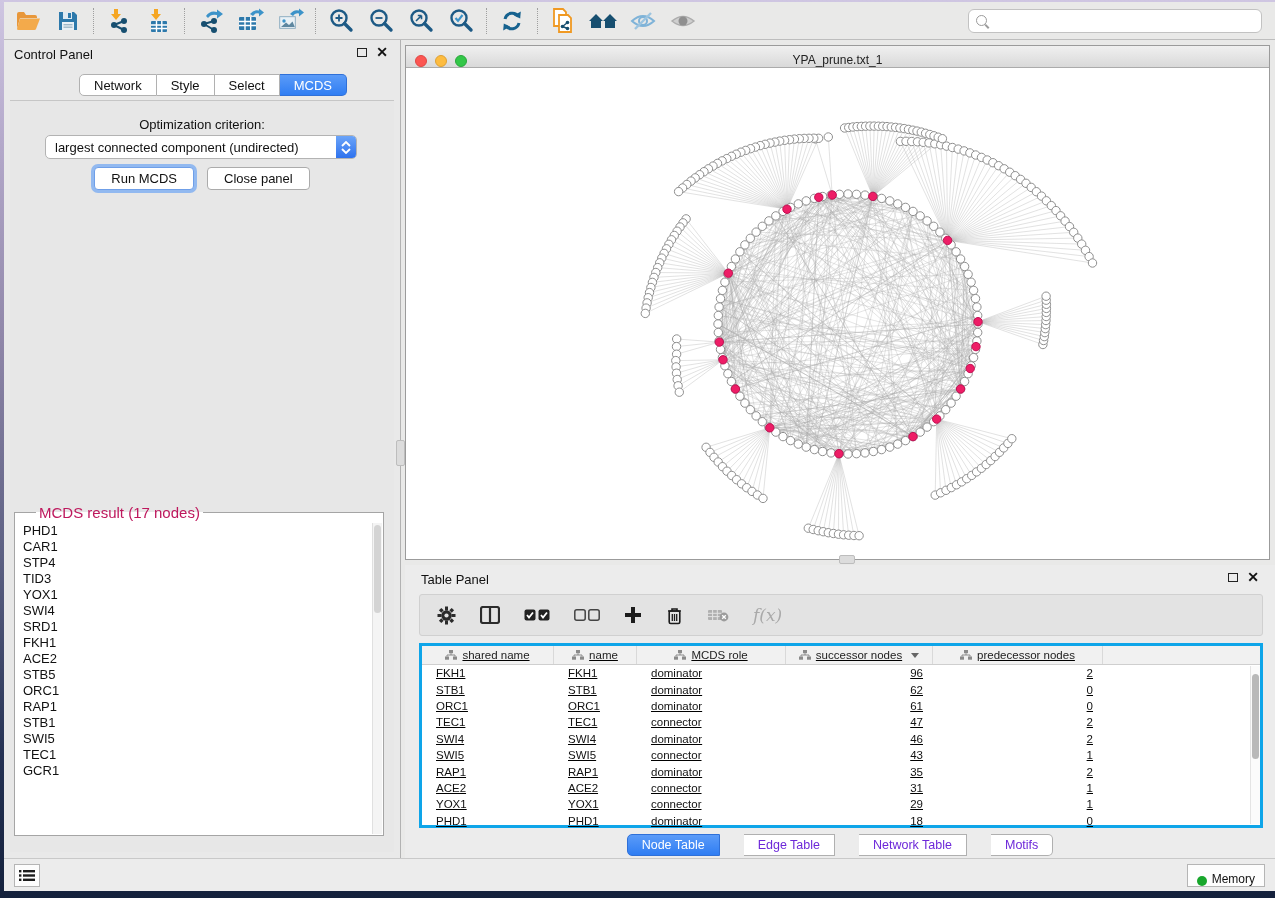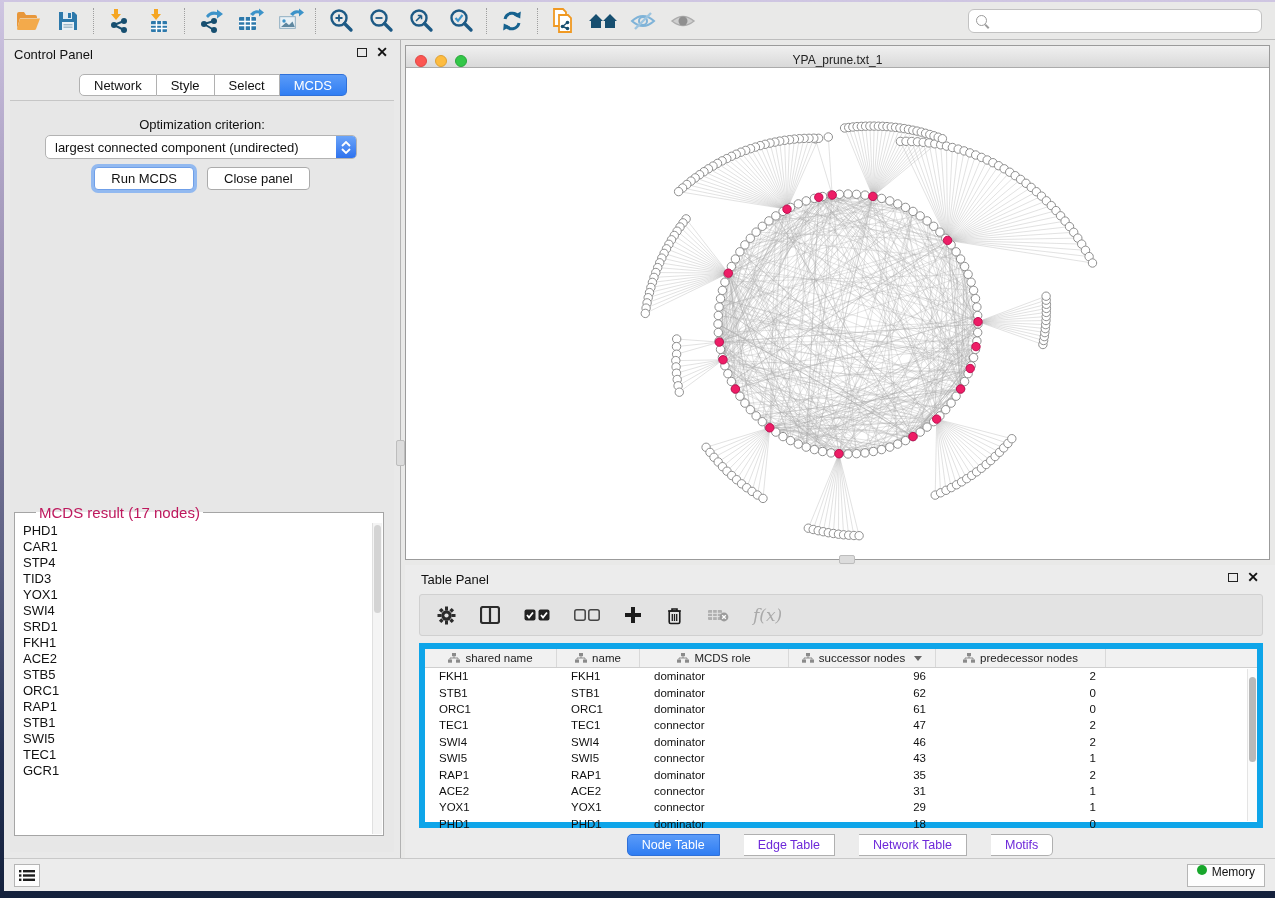--- a/index.html
+++ b/index.html
@@ -57,41 +57,41 @@
   .l-green { background:#33c748; border:1px solid #2aa63c; }
   .nw-title { position:absolute; left:0; right:0; text-align:center; font-size:12px; color:#222; }
   .nw-canvas { position:absolute; left:0; right:0; top:22px; bottom:0; background:#fff; overflow:hidden; }
 
   
   .table-panel { position:absolute; left:4px; right:0; top:525px; bottom:0; background:#ececec; }
   .tp-fx { right:16px; }
   .tp-toolbar { position:absolute; left:14px; right:12px; top:29px; height:42px; background:#e3e3e3; border:1px solid #d0d0d0; border-radius:3px; display:flex; align-items:center; gap:24px; padding-left:17px; }
   .tico { display:flex; align-items:center; justify-content:center; }
   .fx-label { font-size:17px; color:#a9a9a9; font-family:"DejaVu Serif",serif; font-style:italic; }
-  .ntable { position:absolute; left:14px; right:12px; top:78px; height:185px; background:#fff; border:6px solid #0ea5e9; }
+  .ntable { position:absolute; left:14px; right:12px; top:78px; height:185px; background:#fff; border:3px solid #0ea5e9;text-decoration:underline; }
   .thead { display:flex; height:19px; background:#f1f1f1; border-bottom:1px solid #cfcfcf; }
   .th { display:flex; align-items:center; justify-content:center; gap:5px; font-size:11.5px; color:#222; border-right:1px solid #d9d9d9; position:relative; }
   .th .chev { width:0; height:0; border-left:4px solid transparent; border-right:4px solid transparent; border-top:5px solid #666; margin-left:4px; }
   .trow { display:flex; height:16.4px; }
   .td { font-size:11.5px; color:#111; display:flex; align-items:center; }
   .td.txt { padding-left:14px; }
   .td.num { justify-content:flex-end; padding-right:10px; }
   .col0 { width:132px; } .col1 { width:83px; } .col2 { width:149px; } .col3 { width:147px; } .col4 { width:170px; }
   .tbl-scroll { position:absolute; right:0; top:20px; bottom:1px; width:10px; background:#fbfbfb; border-left:1px solid #e4e4e4; }
   .tbl-thumb { position:absolute; left:1px; right:1px; top:8px; height:85px; background:#b9b9b9; border-radius:4px; }
   .bottom-tabs { position:absolute; top:269px; left:0; right:0; display:flex; justify-content:center;gap:24px; }
   .btab { height:22px; background:#fff; border:1px solid #b0b0b0; border-left:none; font-size:12.5px; color:#6d28d9; display:flex; align-items:center; padding:0 14px; }
   .btab:first-child { border-left:1px solid #b0b0b0; border-radius:5px 0 0 5px; }
   .btab:last-child { border-radius:0 5px 5px 0; }
   .btab.active { background:linear-gradient(180deg,#5b9bf8,#2f7df3); border-color:#2f70d8; color:#fff; }
 
   
   .status-bar { position:absolute; left:0; right:0; bottom:0; height:33px; background:#ececec; border-top:1px solid #c9c9c9; }
   .list-btn { position:absolute; left:10px; top:5px; width:26px; height:23px; background:#fdfdfd; border:1px solid #b5b5b5; display:flex; align-items:center; justify-content:center; }
-  .memory-btn { position:absolute; right:10px; top:5px; height:23px; background:#fdfdfd; border:1px solid #b5b5b5; display:flex; align-items:flex-start; gap:5px; padding:0 9px; font-size:12px; color:#111; }
+  .memory-btn { position:absolute; right:10px; top:5px; height:23px; background:#fdfdfd; border:1px solid #b5b5b5; display:flex; align-items:flex-end; gap:5px; padding:0 9px; font-size:12px; color:#111; }
   .mem-dot { width:10px; height:10px; border-radius:50%; background:#17a62b; }
 
   
   .v-splitter { position:absolute; left:392px; top:438px; width:9px; height:26px; background:#dcdcdc; border:1px solid #bdbdbd; border-radius:2px; }
   .h-splitter { position:absolute; left:835px; top:553px; width:16px; height:9px; background:#dcdcdc; border:1px solid #bdbdbd; border-radius:2px; }
 </style>
 </head>
 <body>
 
 <div class="app">

